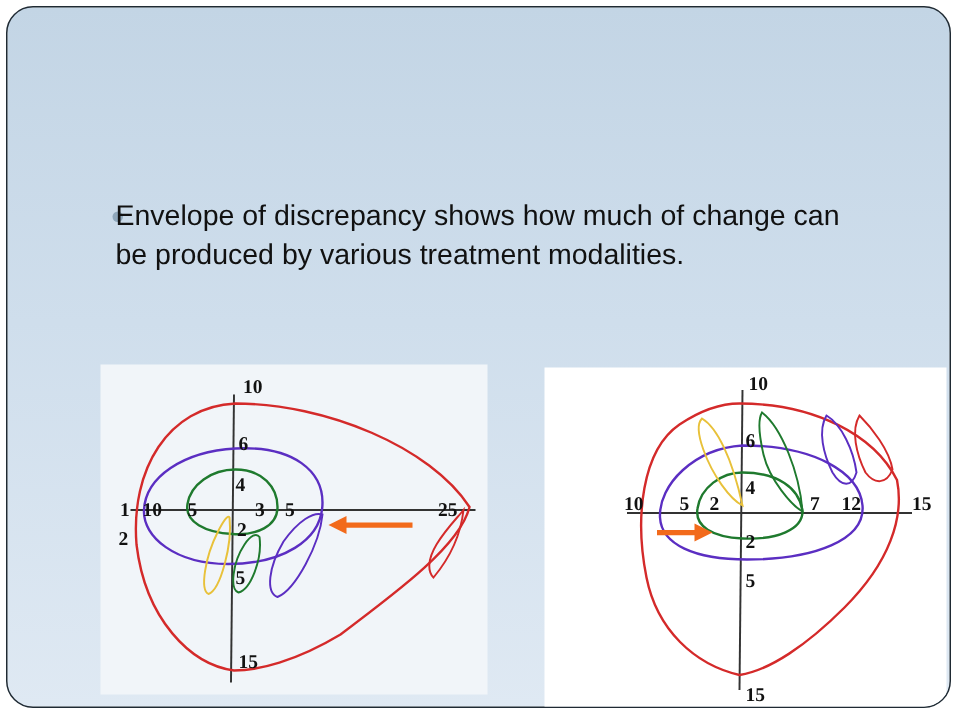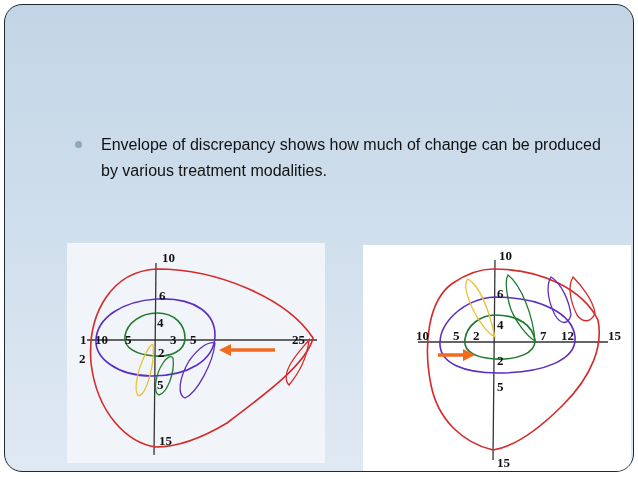--- a/index.html
+++ b/index.html
@@ -2,21 +2,21 @@
 <html><head>
 <meta charset="utf-8">
 <style>
   html,body{margin:0;padding:0;}
   body{width:638px;height:479px;background:#ffffff;position:relative;overflow:hidden;font-family:"Liberation Sans",sans-serif;}
   .slide{position:absolute;left:4px;top:4px;width:630px;height:468px;border:1px solid #1f2a33;border-radius:18px;
     background:linear-gradient(180deg,#c3d5e5 0%,#cfdeec 45%,#dfe9f3 100%);overflow:hidden;box-sizing:border-box;}
   .title{position:absolute;left:66px;top:56px;font-size:30px;color:#5e4514;letter-spacing:-0.2px;white-space:nowrap;}
   .bullet-wrap{position:absolute;left:70px;top:127px;width:520px;}
   .bullet-dot{position:absolute;left:0;top:9px;width:7px;height:7px;border-radius:50%;background:#8fa7bb;}
-  .bullet-text{position:absolute;left:26px;top:0;font-size:16px;line-height:26px;color:#111;width:500px;}
+  .bullet-text{position:absolute;left:2px;top:0;font-size:19px;line-height:26px;color:#111;width:500px;}
   .panel{position:absolute;background:#f3f6fa;}
   .panel-left{left:62px;top:238px;width:258px;height:220px;background:#f1f5f9;}
   .panel-right{left:358px;top:240px;width:268px;height:230px;background:#ffffff;}
   svg{position:absolute;left:0;top:0;}
   .lbl{font-family:"Liberation Serif",serif;font-weight:bold;font-size:13px;fill:#111;}
 </style>
 </head>
 <body>
 
 <div class="slide">

